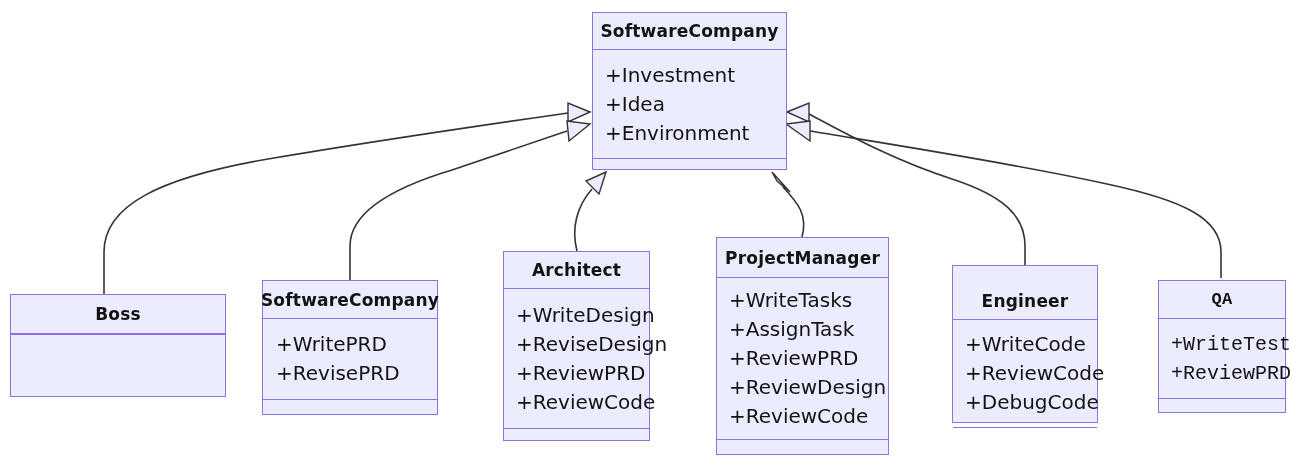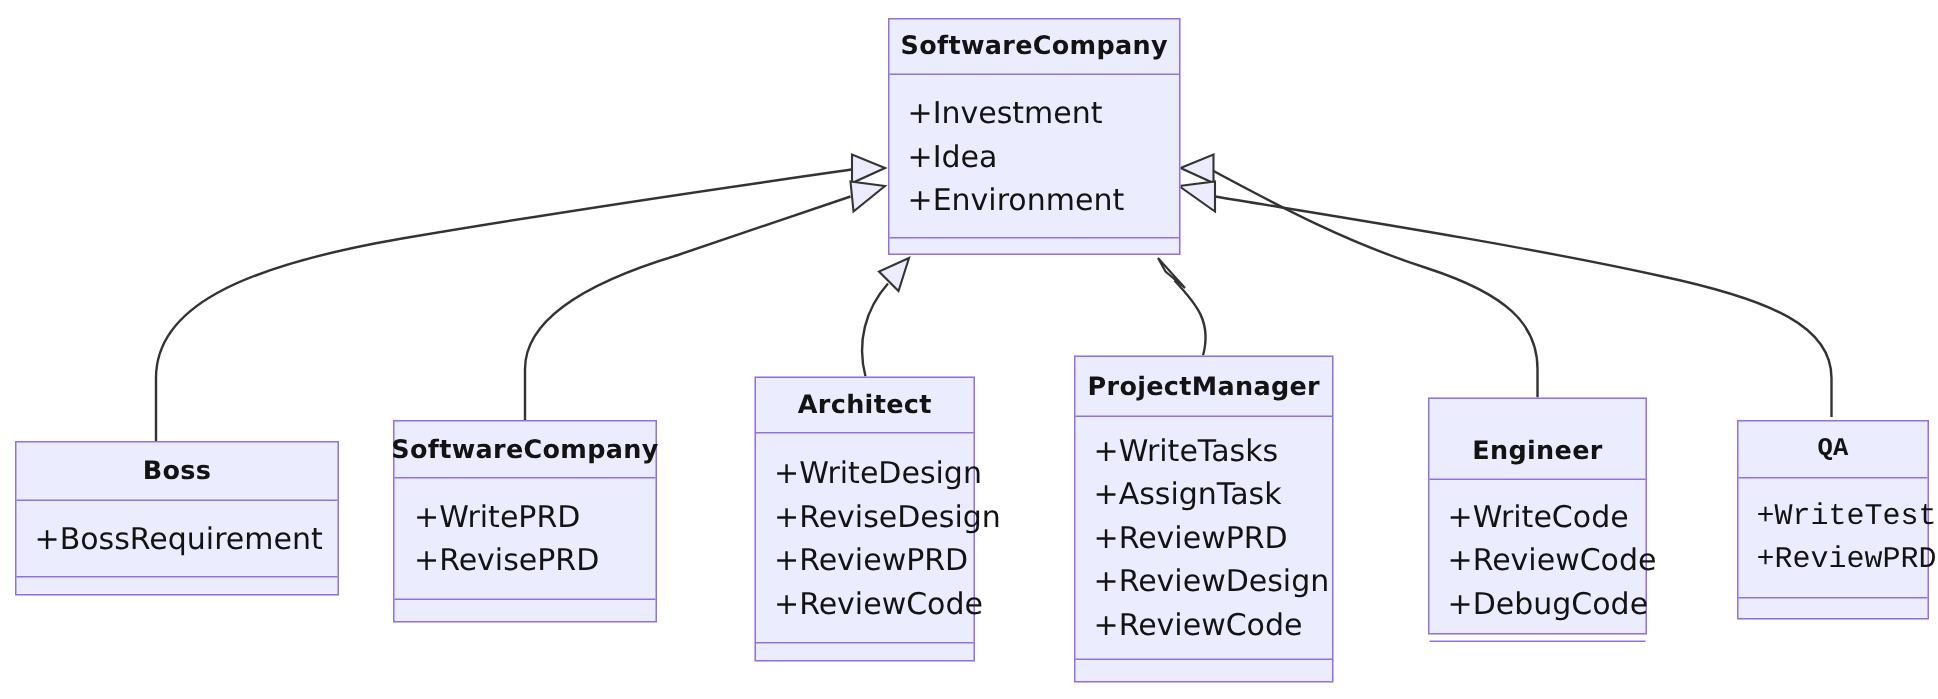--- a/index.html
+++ b/index.html
@@ -99,23 +99,20 @@
       <div class="uml-title" style="height: 37px;">SoftwareCompany</div>
       <div class="uml-attrs" style="height: 108px;">
         <div class="uml-member">+Investment</div>
         <div class="uml-member">+Idea</div>
         <div class="uml-member">+Environment</div>
       </div>
       <div class="uml-methods"></div>
     </div>
     <div class="uml-node" style="left: 10px; top: 294px; width: 216px; height: 103px;">
       <div class="uml-title" style="height: 39px;">Boss</div>
-      <div class="uml-attrs" style="height: 50px;">
-        <div class="uml-member">+BossRequirement</div>
-      </div>
       <div class="uml-methods"></div>
     </div>
     <div class="uml-node" style="left: 262px; top: 280px; width: 176px; height: 135px;">
       <div class="uml-title" style="height: 38px;">SoftwareCompany</div>
       <div class="uml-attrs" style="height: 80px; padding-left: 13px;">
         <div class="uml-member">+WritePRD</div>
         <div class="uml-member">+RevisePRD</div>
       </div>
       <div class="uml-methods"></div>
     </div>

